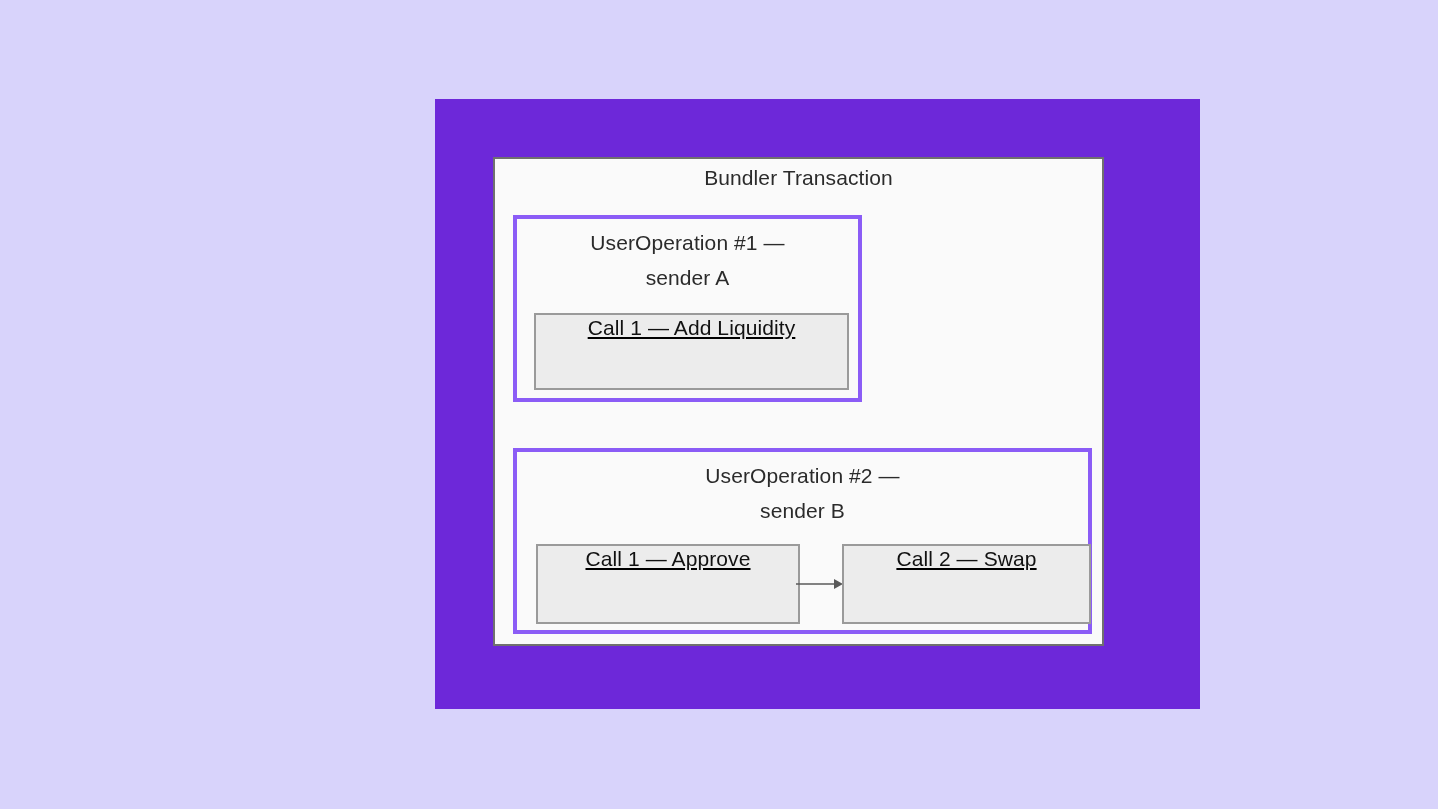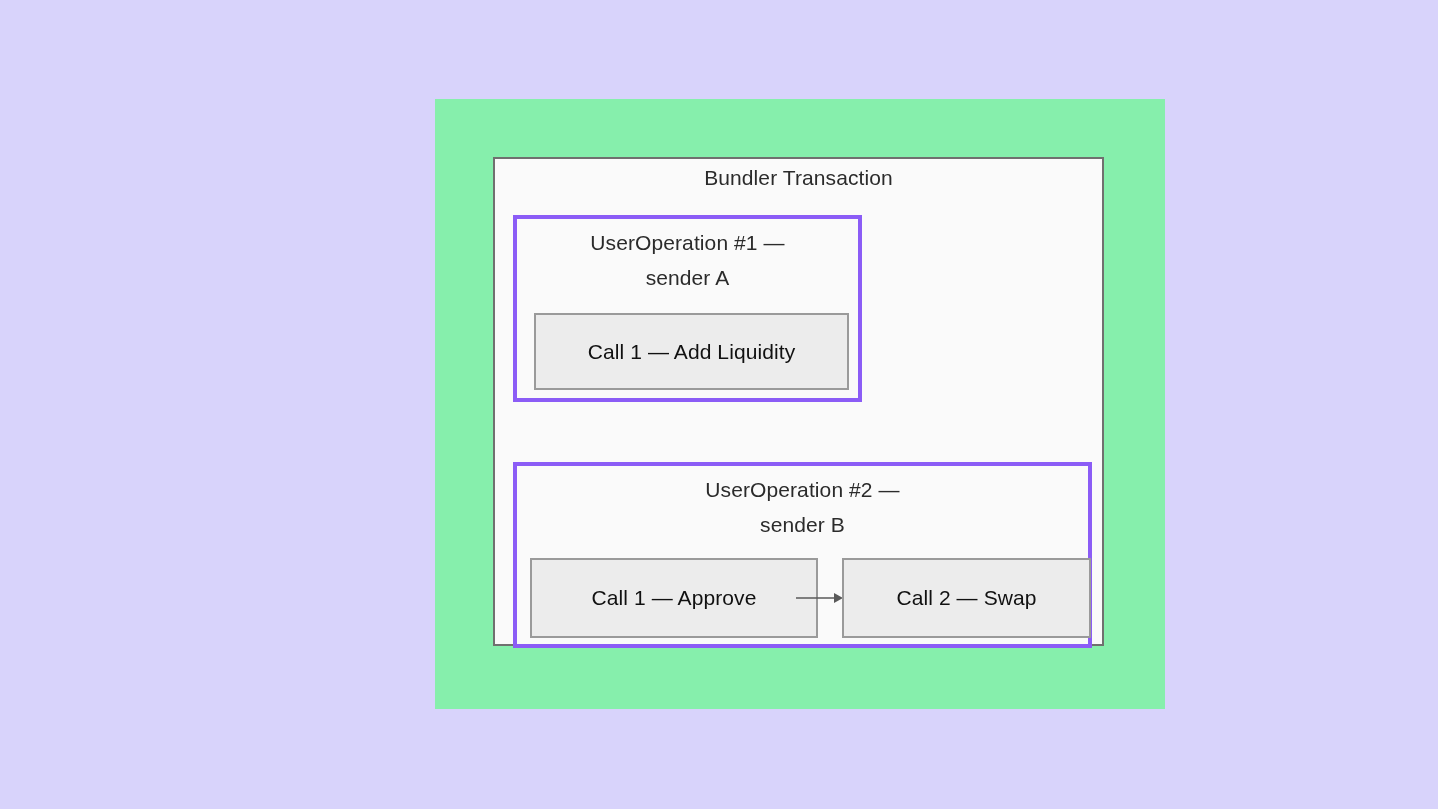--- a/index.html
+++ b/index.html
@@ -16,21 +16,22 @@
     position: relative;
   }
 
   
   .canvas-card {
     position: absolute;
     left: 435px;
     top: 99px;
     width: 730px;
     height: 610px;
-    background: #86efac;
+    background: #6d28d9;
+    padding-left: 35px;
   }
 
   
   .bundler-box {
     position: absolute;
     left: 58px;   
     top: 58px;    
     width: 611px; 
     height: 489px;
     background: #fafafa;
@@ -61,21 +62,20 @@
     left: 18px;    
     top: 56px;     
     width: 349px;  
     height: 187px; 
   }
   .userop-2 {
     left: 18px;
     top: 289px;    
     width: 579px;  
     height: 186px; 
-    margin-top: 14px;
   }
 
   .userop-title {
     position: absolute;
     left: 0;
     right: 0;
     top: 6px;
     text-align: center;
     font-size: 21px;
     color: #2b2b2b;
@@ -84,44 +84,45 @@
     letter-spacing: 0.1px;
   }
 
   
   .call-box {
     position: absolute;
     background: #ececec;
     border: 2px solid #9a9a9a;
     box-sizing: border-box;
     display: flex;
-    align-items: center;
+    align-items: flex-start;
     justify-content: center;
+    text-decoration: underline;
   }
   .call-box-label {
     font-size: 21px;
     color: #111111;
     text-align: center;
     line-height: 26px;
     letter-spacing: 0.1px;
   }
 
   
   .call-add-liquidity {
     left: 17px;
     top: 94px;
     width: 315px;
     height: 77px;
   }
 
   
   .call-approve {
-    left: 13px;
+    left: 19px;
     top: 92px;
-    width: 288px;
+    width: 264px;
     height: 80px;
   }
 
   
   .call-swap {
     left: 325px;
     top: 92px;
     width: 249px;
     height: 80px;
   }

